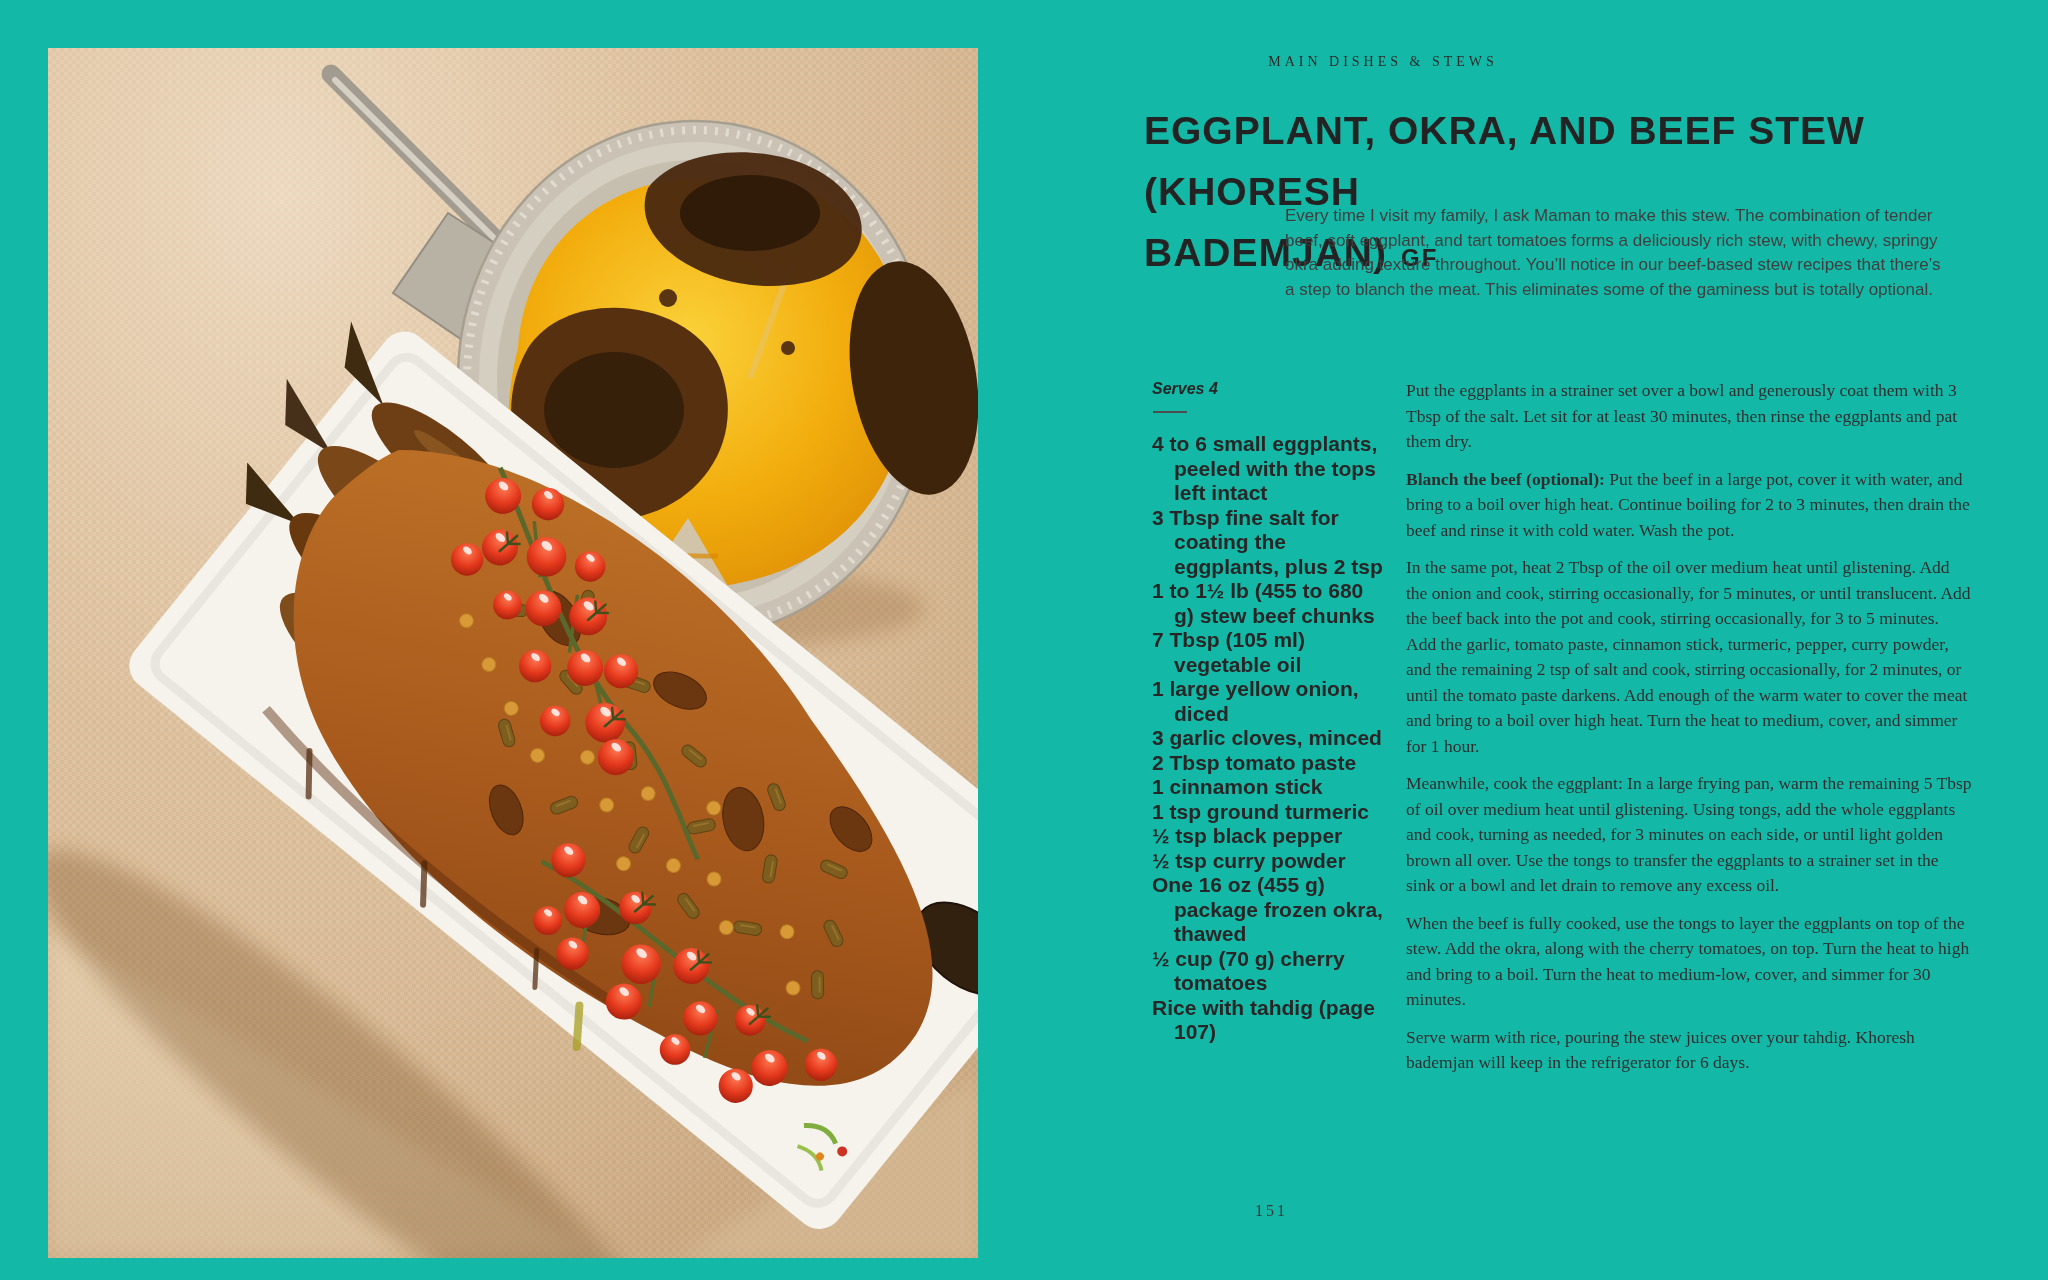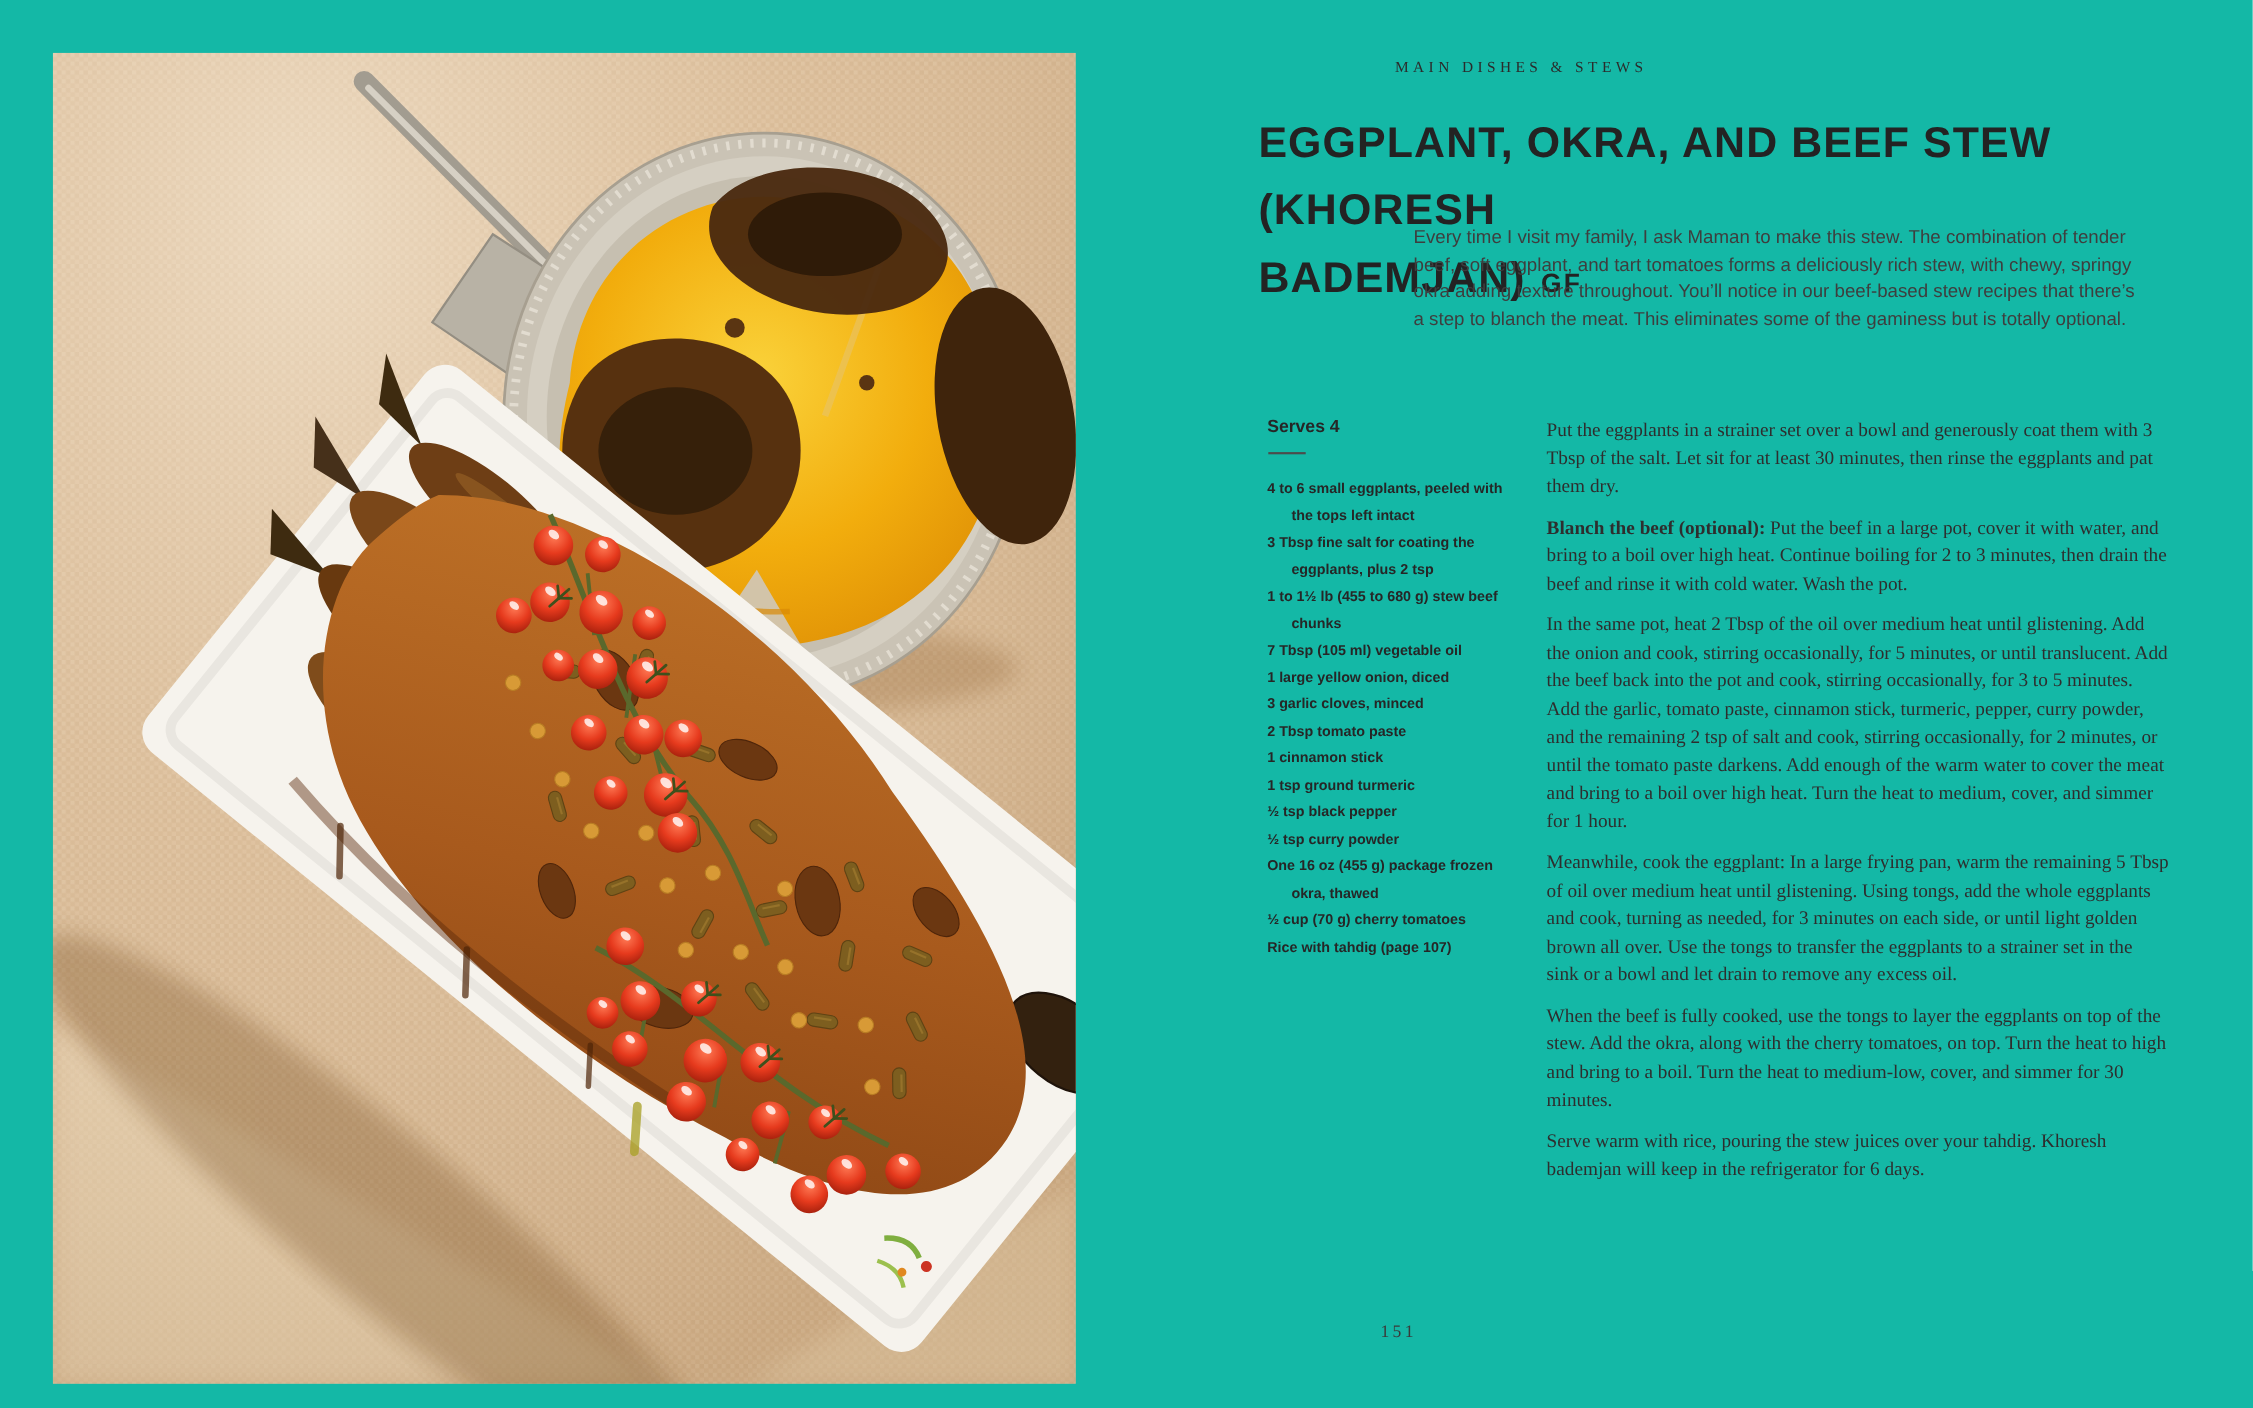--- a/index.html
+++ b/index.html
@@ -7,23 +7,23 @@
         font-family:"Liberation Sans",sans-serif;-webkit-font-smoothing:antialiased;}
   .photo{position:absolute;left:48px;top:48px;width:930px;height:1210px;}
   .running-head{position:absolute;left:1258px;top:54px;width:250px;text-align:center;
         font-family:"Liberation Serif",serif;font-size:14px;letter-spacing:4px;color:#2b2b2b;}
   .title{position:absolute;left:1144px;top:100px;width:730px;
         font-weight:bold;font-size:39px;line-height:61px;letter-spacing:1px;color:#232323;margin:0;}
   .title .gf{font-size:24px;letter-spacing:2px;margin-left:14px;}
   .intro{position:absolute;left:1285px;top:204px;width:660px;
         font-size:17px;line-height:24.5px;color:#3e3e3e;}
   .sidebar{position:absolute;left:1152px;top:380px;width:232px;color:#262626;}
-  .serves{font-weight:bold;font-size:16px;}
+  .serves{font-weight:bold;font-size:16px;font-style:italic;}
   .rule{width:34px;height:2px;background:#4c4c4c;margin:13px 0 19px 1px;}
-  .ingredients{list-style:none;margin:0;padding:0;font-weight:bold;font-size:13px;line-height:24.5px;}
+  .ingredients{list-style:none;margin:0;padding:0;font-weight:bold;font-size:21px;line-height:24.5px;}
   .ingredients li{padding-left:22px;text-indent:-22px;}
   .method{position:absolute;left:1406px;top:378px;width:566px;
         font-family:"Liberation Serif",serif;font-size:17.5px;line-height:25.5px;color:#2e2e2e;}
   .method p{margin:0 0 12px 0;}
   .method b{font-weight:bold;}
   .page-number{position:absolute;left:1255px;top:1202px;width:90px;
         font-family:"Liberation Serif",serif;font-size:16px;letter-spacing:3px;color:#3a3a3a;}
 </style>
 </head>
 <body>

